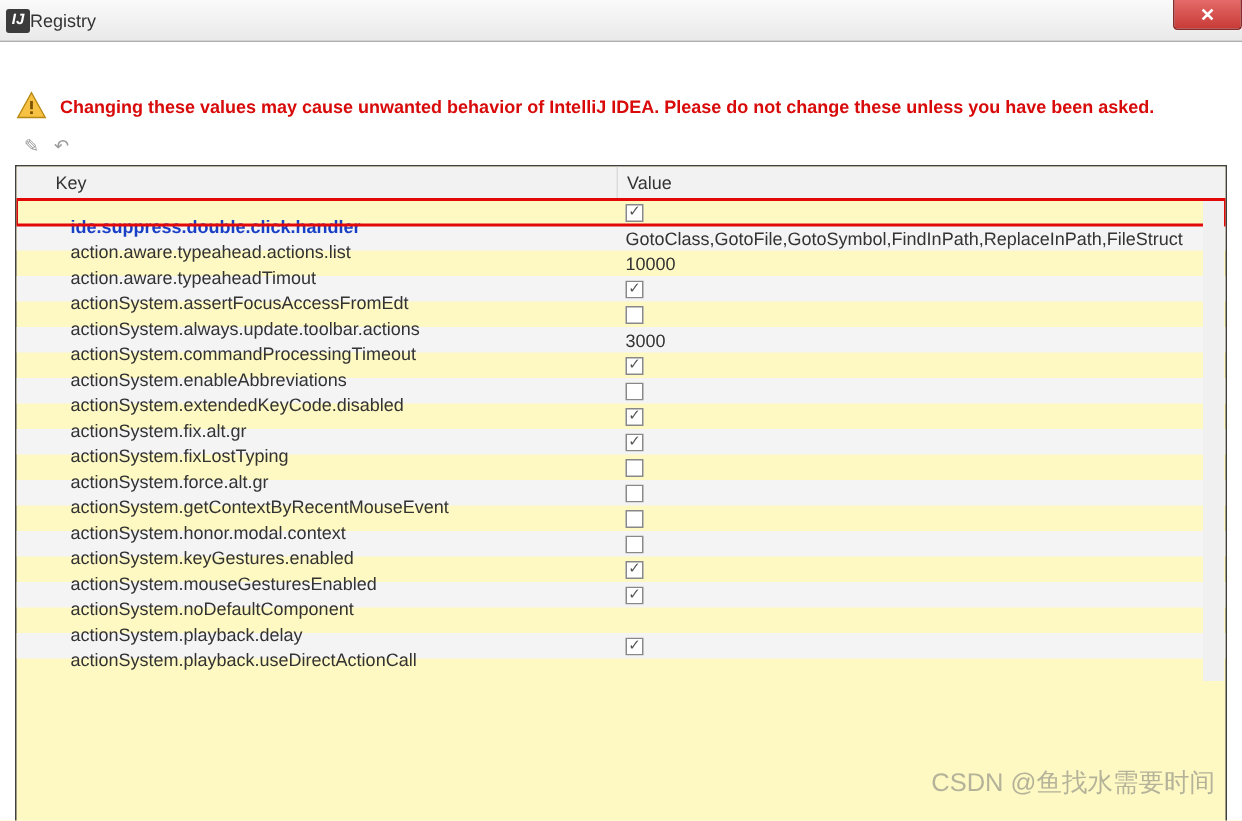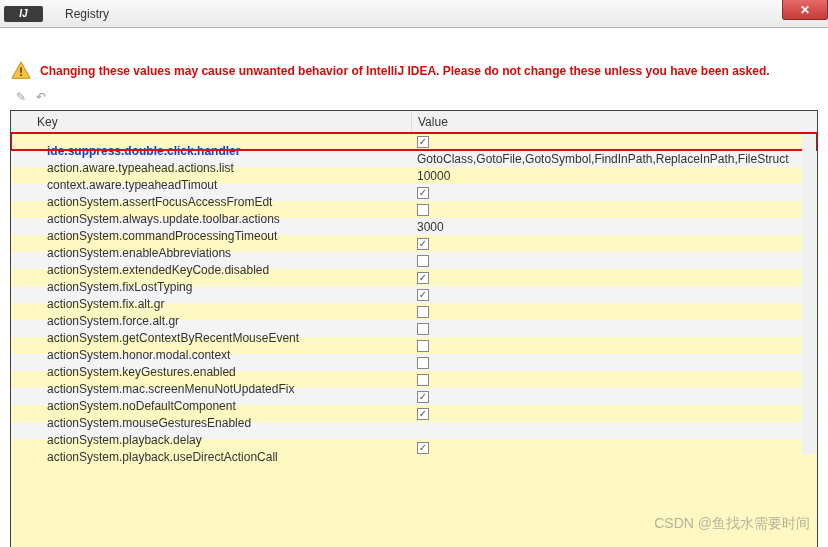--- a/index.html
+++ b/index.html
@@ -14,23 +14,23 @@
   .titlebar {
     height: 28px;
     background: linear-gradient(#fafafa, #e9e9e9);
     border-bottom: 1px solid #b0b0b0;
     display: flex;
     align-items: center;
     padding: 0 4px;
     position: relative;
   }
   .titlebar .app-icon {
-    width: 39px; height: 16px;
+    width: 16px; height: 16px;
     background: #3b3b3b;
-    margin-right: 22px;
+    margin-right: 0;
     display: flex; align-items: center; justify-content: center;
     color: #fff; font-size: 10px; font-weight: bold;
     border-radius: 2px;
     font-style: italic;
   }
   .titlebar .title { color: #333; font-size: 12px; }
   .titlebar .close-btn {
     position: absolute; right: 0; top: 0;
     width: 46px; height: 20px;
     background: linear-gradient(#e46a69, #c83b37);
@@ -109,21 +109,21 @@
     background: linear-gradient(#fdfdfd, #e7e7e7);
     border-radius: 3px;
     font-size: 11px;
     color: #444;
     cursor: pointer;
   }
   .watermark {
     position: absolute;
     right: 18px; bottom: 14px;
     color: rgba(120,120,120,0.55);
-    font-size: 14px;
+    font-size: 17px;
     pointer-events: none;
     margin-top: 18px;
   }
   .scrollbar-stub {
     position:absolute; right:1px; top:23px; width:14px; height:320px;
     background:#f0f0f0;
   }
   .table-wrap { position:relative; }
 </style>
 </head>
@@ -164,21 +164,21 @@
           <div class="rk">ide.suppress.double.click.handler</div>
           <div class="rv">
             <span class="checkbox checked"></span>
           </div>
         </div>
         <div class="row">
           <div class="rk">action.aware.typeahead.actions.list</div>
           <div class="rv">GotoClass,GotoFile,GotoSymbol,FindInPath,ReplaceInPath,FileStruct</div>
         </div>
         <div class="row">
-          <div class="rk">context.aware.typeaheadTimout</div>
+          <div class="rk">action.aware.typeaheadTimout</div>
           <div class="rv">10000</div>
         </div>
         <div class="row">
           <div class="rk">actionSystem.assertFocusAccessFromEdt</div>
           <div class="rv">
             <span class="checkbox checked"></span>
           </div>
         </div>
         <div class="row">
           <div class="rk">actionSystem.always.update.toolbar.actions</div>
@@ -196,32 +196,32 @@
             <span class="checkbox checked"></span>
           </div>
         </div>
         <div class="row">
           <div class="rk">actionSystem.extendedKeyCode.disabled</div>
           <div class="rv">
             <span class="checkbox"></span>
           </div>
         </div>
         <div class="row">
+          <div class="rk">actionSystem.fix.alt.gr</div>
+          <div class="rv">
+            <span class="checkbox checked"></span>
+          </div>
+        </div>
+        <div class="row">
           <div class="rk">actionSystem.fixLostTyping</div>
           <div class="rv">
             <span class="checkbox checked"></span>
           </div>
         </div>
         <div class="row">
-          <div class="rk">actionSystem.fix.alt.gr</div>
-          <div class="rv">
-            <span class="checkbox checked"></span>
-          </div>
-        </div>
-        <div class="row">
           <div class="rk">actionSystem.force.alt.gr</div>
           <div class="rv">
             <span class="checkbox"></span>
           </div>
         </div>
         <div class="row">
           <div class="rk">actionSystem.getContextByRecentMouseEvent</div>
           <div class="rv">
             <span class="checkbox"></span>
           </div>
@@ -232,33 +232,27 @@
             <span class="checkbox"></span>
           </div>
         </div>
         <div class="row">
           <div class="rk">actionSystem.keyGestures.enabled</div>
           <div class="rv">
             <span class="checkbox"></span>
           </div>
         </div>
         <div class="row">
-          <div class="rk">actionSystem.mac.screenMenuNotUpdatedFix</div>
-          <div class="rv">
-            <span class="checkbox"></span>
+          <div class="rk">actionSystem.mouseGesturesEnabled</div>
+          <div class="rv">
+            <span class="checkbox checked"></span>
           </div>
         </div>
         <div class="row">
           <div class="rk">actionSystem.noDefaultComponent</div>
-          <div class="rv">
-            <span class="checkbox checked"></span>
-          </div>
-        </div>
-        <div class="row">
-          <div class="rk">actionSystem.mouseGesturesEnabled</div>
           <div class="rv">
             <span class="checkbox checked"></span>
           </div>
         </div>
         <div class="row">
           <div class="rk">actionSystem.playback.delay</div>
         </div>
         <div class="row">
           <div class="rk">actionSystem.playback.useDirectActionCall</div>
           <div class="rv">

